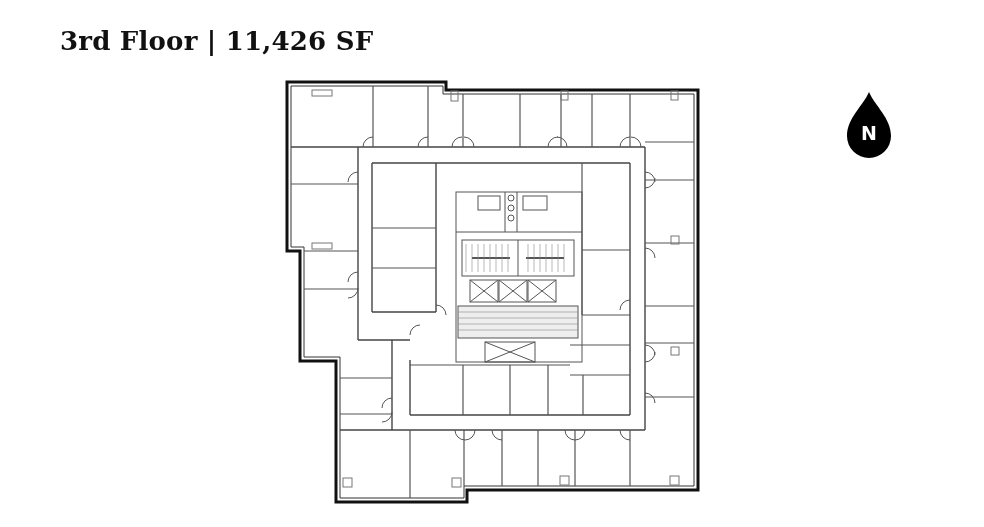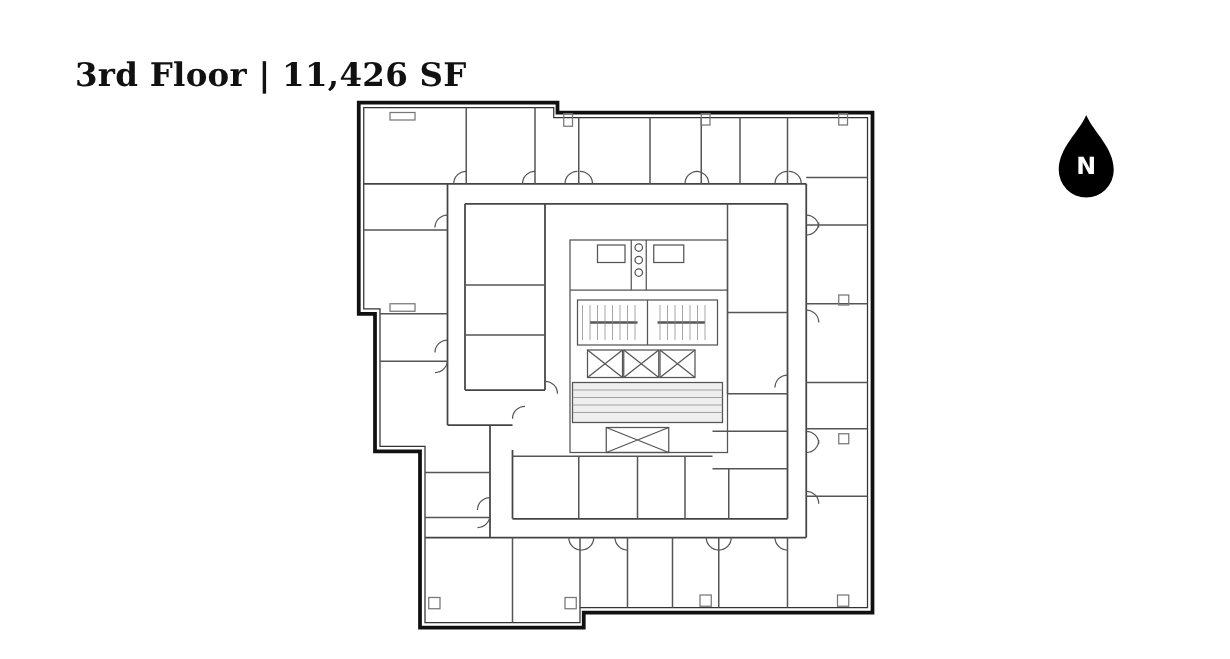--- a/index.html
+++ b/index.html
@@ -1,20 +1,20 @@
 <!DOCTYPE html>
 <html><head>
 <meta charset="utf-8">
 <style>
   html, body { margin: 0; padding: 0; background: #ffffff; }
   body { width: 984px; height: 527px; position: relative; overflow: hidden; font-family: "DejaVu Serif", serif; }
   .title {
     position: absolute; left: 60px; top: 26px;
     font-family: "DejaVu Serif", serif; font-weight: bold; font-size: 26px;
-    color: #111111; letter-spacing: 0.2px; white-space: nowrap; margin-top: 20px;
+    color: #111111; letter-spacing: 0.2px; white-space: nowrap;
   }
   .plan { position: absolute; left: 0; top: 0; }
   .north { position: absolute; left: 845px; top: 92px; width: 48px; height: 68px; }
   .north-label {
     position: absolute; left: 0; top: 30px; width: 48px; text-align: center;
     font-family: "DejaVu Sans", sans-serif; font-weight: bold; font-size: 19px; color: #ffffff;
   }
 </style>
 </head>
 <body>

